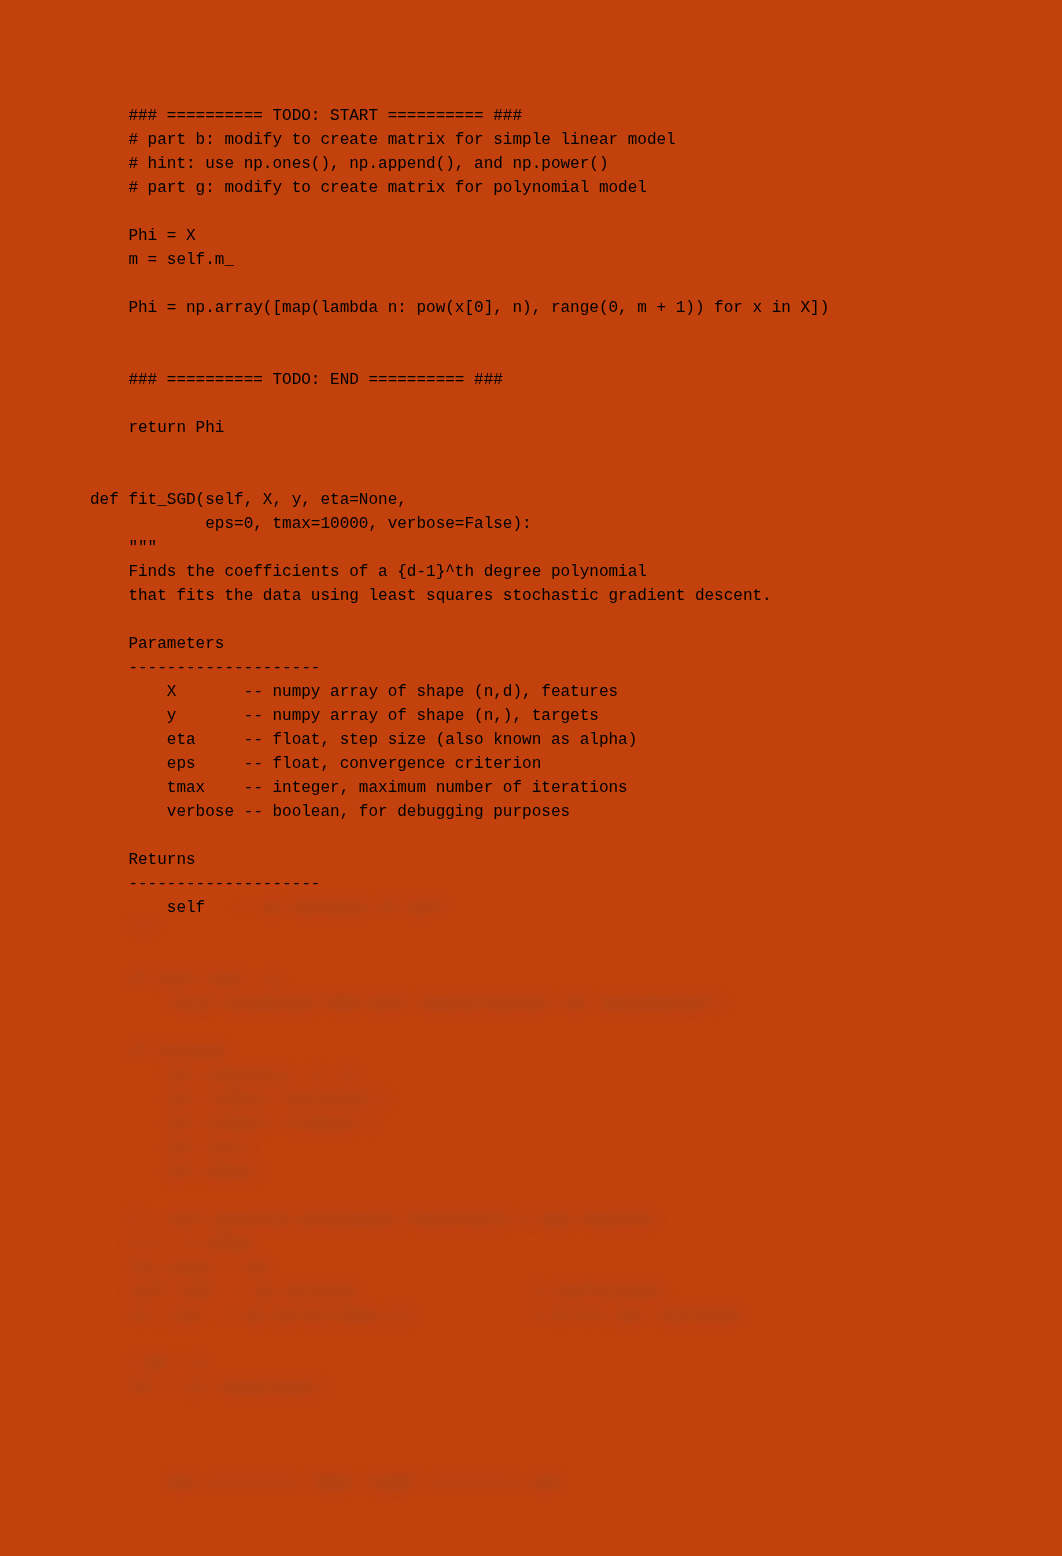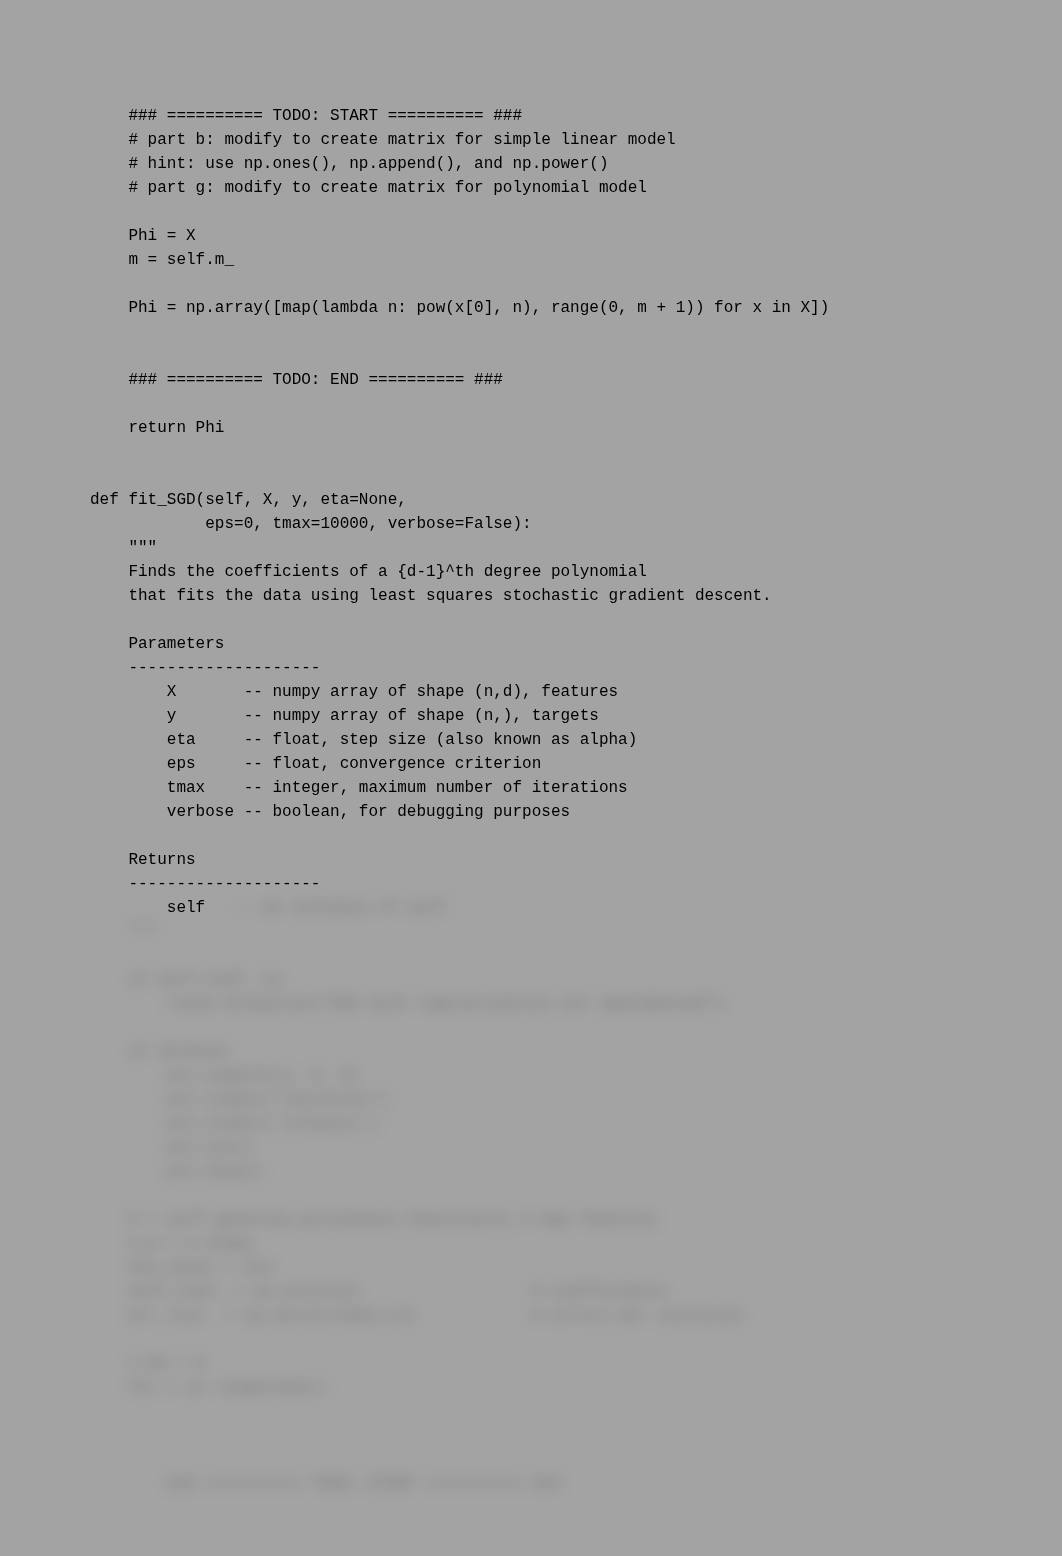--- a/index.html
+++ b/index.html
@@ -5,21 +5,21 @@
   html, body {
     margin: 0;
     padding: 0;
     background: #ffffff;
     width: 1062px;
   }
   .page {
     position: relative;
     width: 1062px;
     height: 1556px;
-    background: #a3a3a3;
+    background: #c2410c;
     font-family: "Courier New", Courier, monospace;
     font-size: 16px;
     line-height: 24px;
     color: #000000;
   }
   .code-block {
     position: absolute;
     left: 90px;
     top: 80px;
     white-space: pre;

